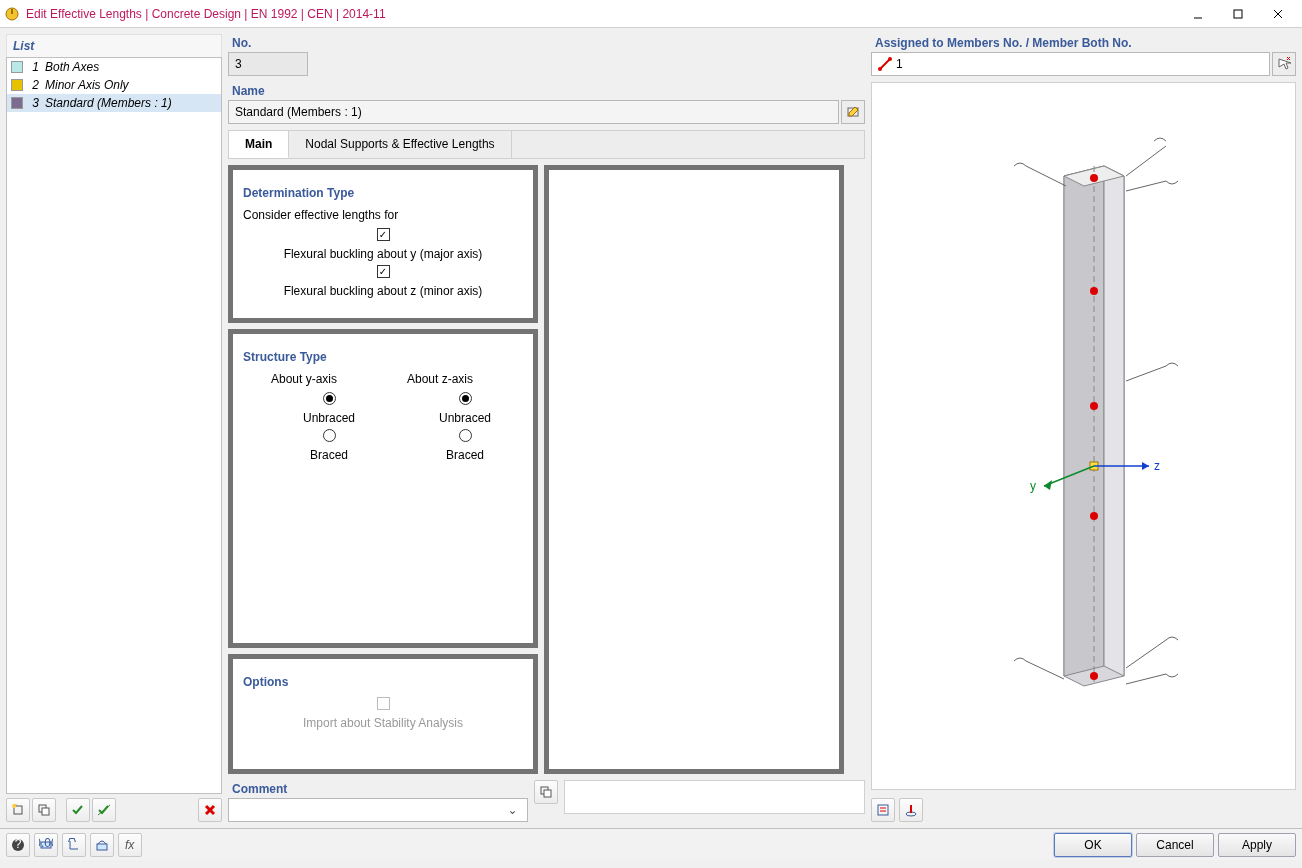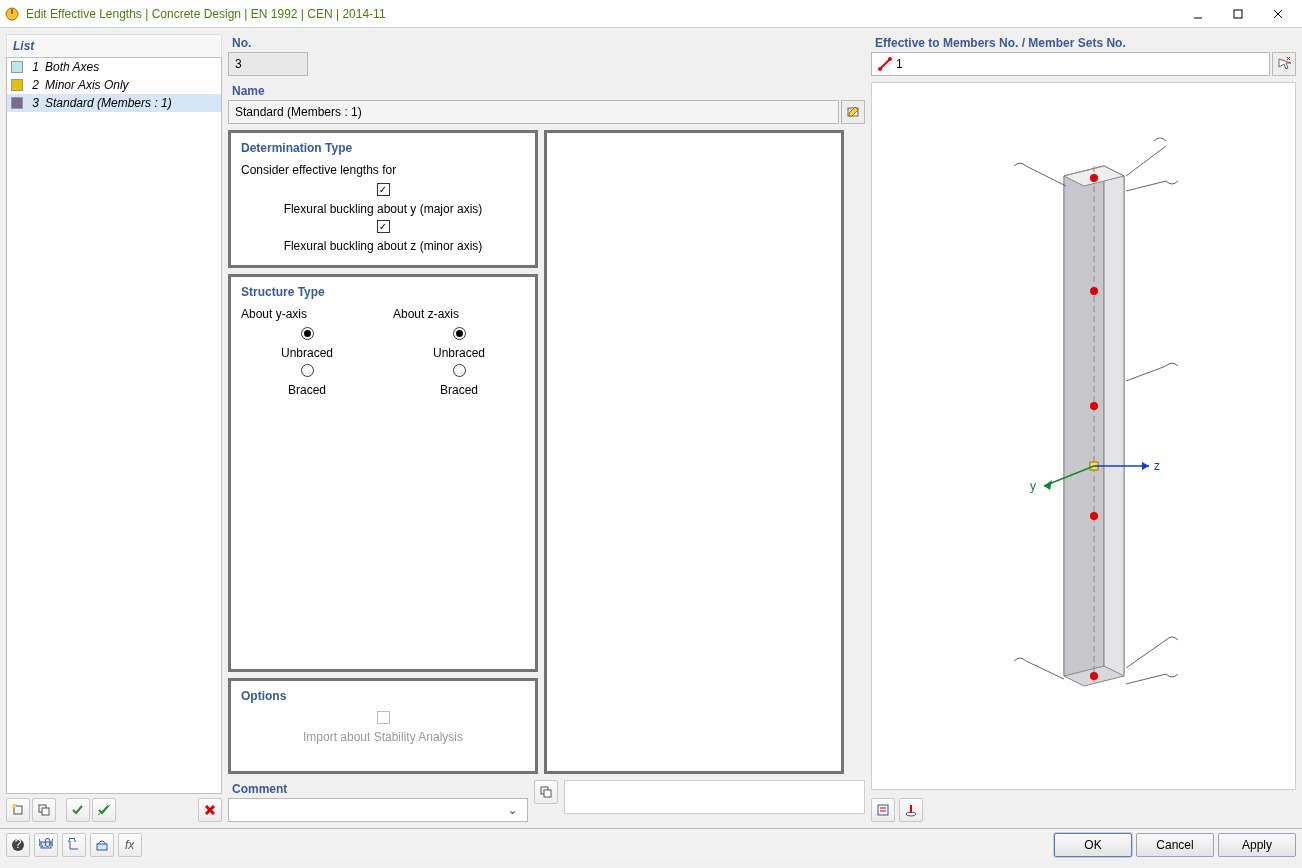--- a/index.html
+++ b/index.html
@@ -1,21 +1,21 @@
 <!DOCTYPE html>
 <html><head>
 <meta charset="utf-8">
 <style>
 * { box-sizing: border-box; margin: 0; padding: 0; font-family: "Segoe UI", Tahoma, sans-serif; font-size: 12px; }
 body { background: #f0f0f0; width: 1302px; height: 868px; overflow: hidden; }
 
 
 .titlebar { display: flex; align-items: center; height: 28px; background: #fff; border-bottom: 1px solid #d0d0d0; padding: 0 4px; }
 .titlebar .title-icon { width: 16px; height: 16px; margin-right: 6px; }
-.titlebar .title-text { flex: 1; color: #4d7c0f; }
+.titlebar .title-text { flex: 1; color: #be185d; }
 .titlebar .wbtn { width: 40px; height: 28px; display: flex; align-items: center; justify-content: center; }
 .titlebar .wbtn svg { width: 12px; height: 12px; }
 
 
 .content { display: flex; height: 800px; gap: 6px; padding: 6px; }
 
 
 .left-panel { width: 216px; display: flex; flex-direction: column; font-style: italic; }
 .list-header { color: #3a5a9a; font-weight: 600; padding: 4px 6px; background: #f7f7f7; border: 1px solid #e0e0e0; border-bottom: none; }
 .list-box { flex: 1; background: #fff; border: 1px solid #c0c0c0; overflow: auto; }
@@ -39,25 +39,25 @@
 .edit-icon-btn { width:24px; height:24px; border:1px solid #b8b8b8; background:#ededed; display:flex; align-items:center; justify-content:center; margin-left:2px; }
 
 .tabs { display: flex; background: #ededed; border:1px solid #d0d0d0; }
 .tab { padding: 6px 16px; border-right: 1px solid #d0d0d0; }
 .tab.active { background: #fff; border-bottom: 1px solid #fff; font-weight:600; }
 
 .panels-row { flex:1; display:flex; gap:6px; }
 .panel-col { display:flex; flex-direction:column; gap:6px; }
 .col1 { width: 310px; }
 .col2 { width: 300px; }
-.group-box { background:#fff; border:3px solid #737373; padding:8px 10px; }
+.group-box { background:#fff; border:5px solid #737373; padding:16px 10px; }
 .group-title { color:#3a5a9a; font-weight:600; margin-bottom:8px; }
 .sub-label { margin-bottom:6px; }
 .chk-row, .rad-row { display:flex; align-items:center; gap:6px; margin:4px 0;flex-direction:column; }
-.two-col { display:flex; gap:20px; }
+.two-col { display:flex; gap:20px;margin-left:28px; }
 .two-col > div { flex:1; }
 .disabled-text { color:#999; }
 
 .comment-row { display:flex; gap:6px; align-items:flex-start; }
 .comment-box { flex:1; }
 .comment-input { width:100%; height:24px; border:1px solid #b8b8b8; background:#fff; padding:0 6px; display:flex; align-items:center; justify-content:space-between; }
 .combo-arrow { width:16px; text-align:center; color:#555; }
 
 
 .right-panel { width: 425px; display:flex; flex-direction:column; gap:6px; }
@@ -182,20 +182,24 @@
           <div class="edit-icon-btn">
               <svg width="14" height="14" viewBox="0 0 14 14">
                 <rect x="2" y="3" width="10" height="8" fill="none" stroke="#666"></rect>
                 <path d="M9 2 l3 3 l-6 6 l-3 0 l0 -3 z" fill="#ffd040" stroke="#a07000"></path>
               </svg>
             </div>
         </div>
       </div>
     </div>
 
+    <div class="tabs">
+      <div class="tab active">Main</div>
+      <div class="tab">Nodal Supports &amp; Effective Lengths</div>
+    </div>
 
     <div class="panels-row">
       <div class="panel-col col1">
         <div class="group-box">
           <div class="group-title">Determination Type</div>
           <div class="sub-label">Consider effective lengths for</div>
           <div class="chk-row">
             <span class="checkbox checked"></span>
             <span>Flexural buckling about y (major axis)</span>
           </div>
@@ -226,21 +230,21 @@
                   <span>Unbraced</span>
                 </div>
               <div class="rad-row">
                   <span class="radio"></span>
                   <span>Braced</span>
                 </div>
             </div>
           </div>
         </div>
 
-        <div class="group-box" style="height:96px">
+        <div class="group-box" style="height:120px">
           <div class="group-title">Options</div>
           <div class="chk-row">
             <span class="checkbox disabled"></span>
             <span class="disabled-text">Import about Stability Analysis</span>
           </div>
         </div>
       </div>
 
       <div class="panel-col col2">
         <div class="group-box" style="flex:1"></div>
@@ -260,21 +264,21 @@
             <rect x="2" y="2" width="7" height="7" fill="none" stroke="#555"></rect>
             <rect x="5" y="5" width="7" height="7" fill="#fff" stroke="#555"></rect>
           </svg>
         </div>
       <div style="flex:1; height:34px; border:1px solid #d0d0d0; background:#fff;"></div>
     </div>
   </div>
 
   <div class="right-panel">
     <div class="field-group">
-      <div class="field-label">Effective to Members No. / Member Sets No.</div>
+      <div class="field-label">Assigned to Members No. / Member Both No.</div>
       <div class="assigned-row">
         <div class="field-input">
           <svg width="14" height="14" viewBox="0 0 14 14">
               <line x1="2" y1="12" x2="12" y2="2" stroke="#d00" stroke-width="2"></line>
               <circle cx="2" cy="12" r="2" fill="#d00"></circle>
               <circle cx="12" cy="2" r="2" fill="#d00"></circle>
             </svg>
           <span>1</span>
         </div>
         <div class="edit-icon-btn">

